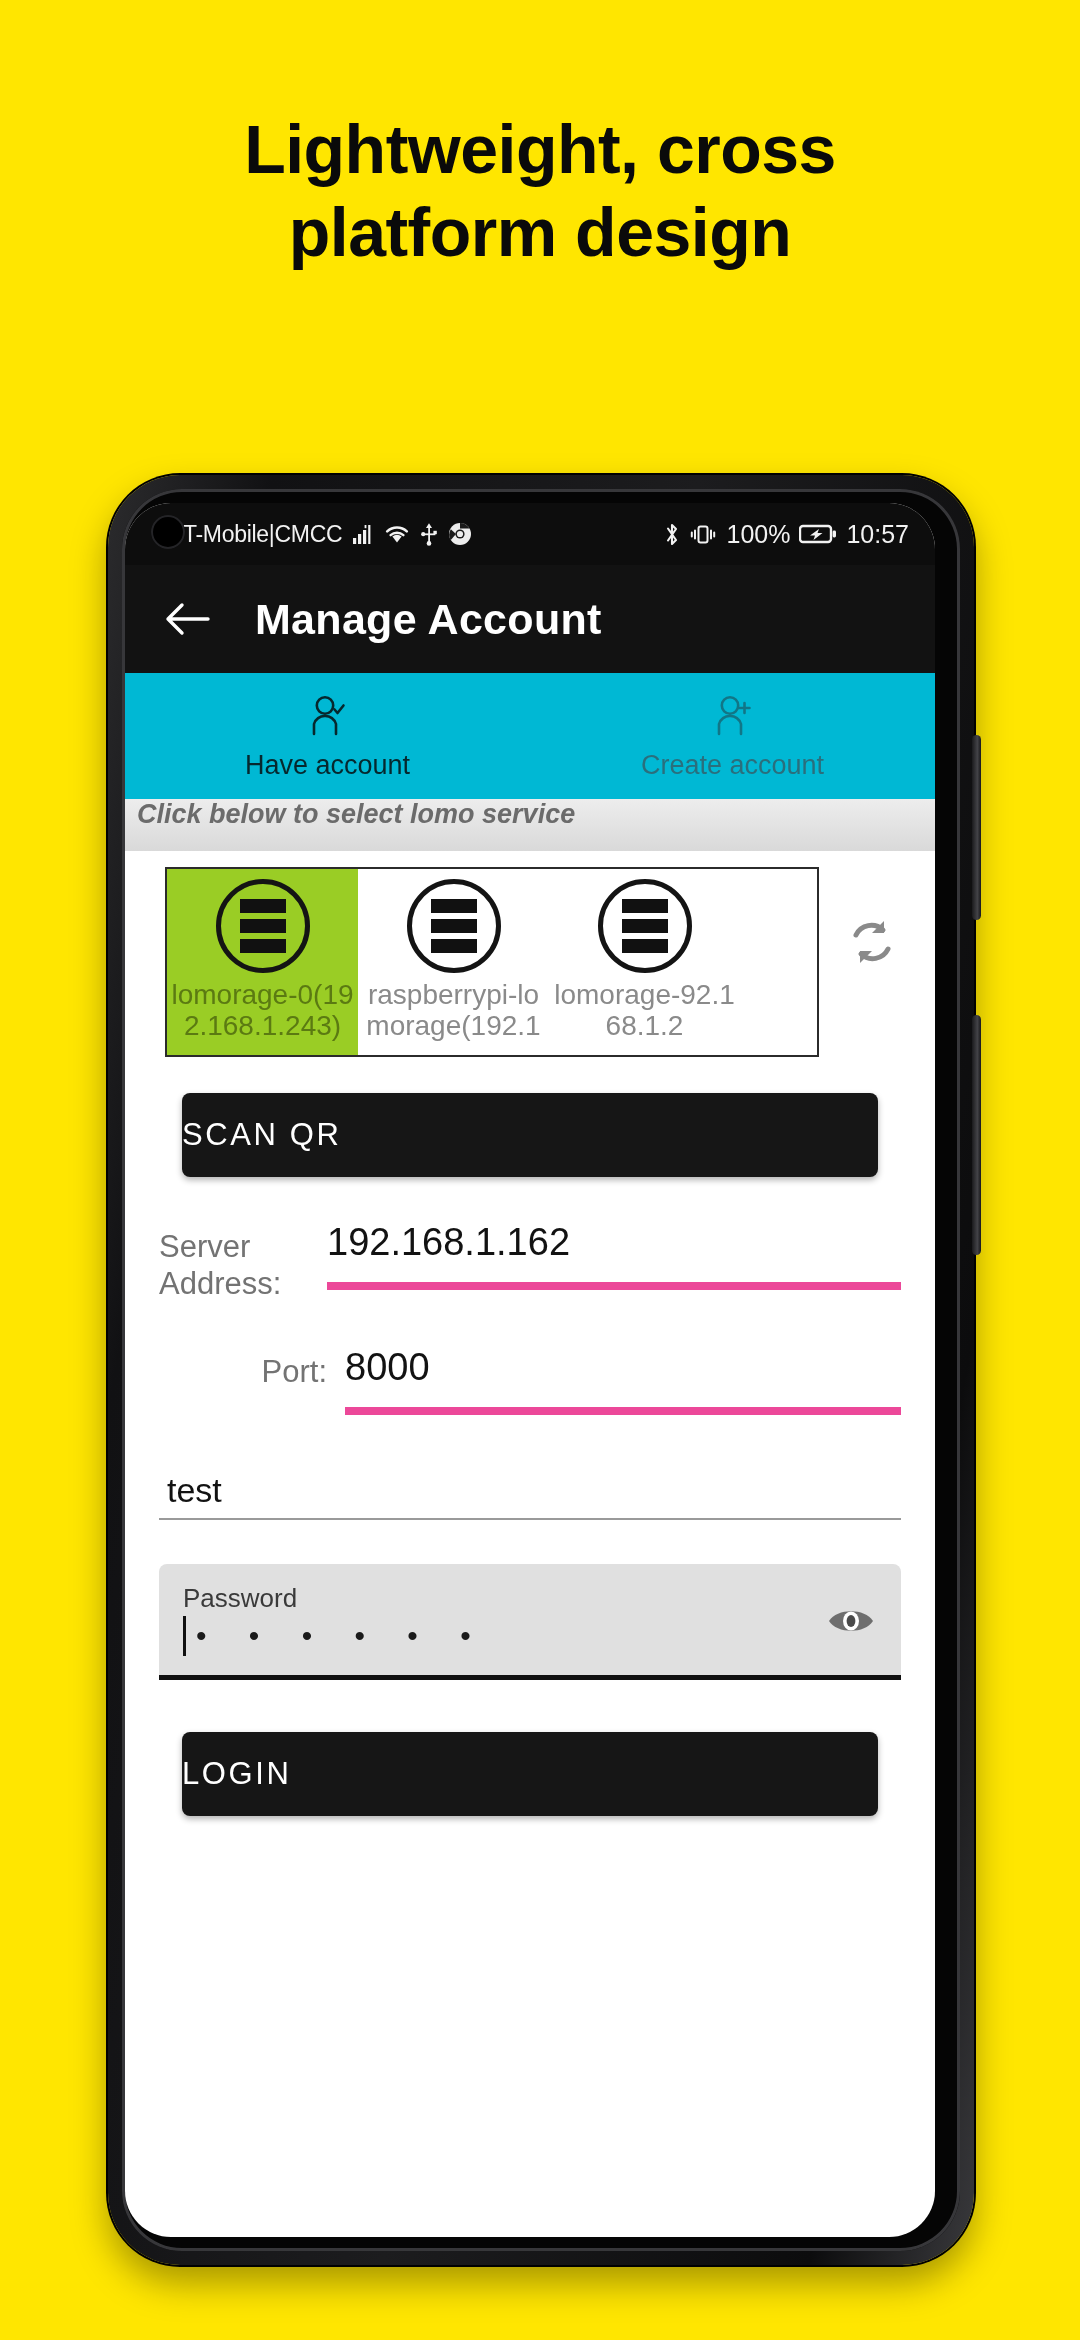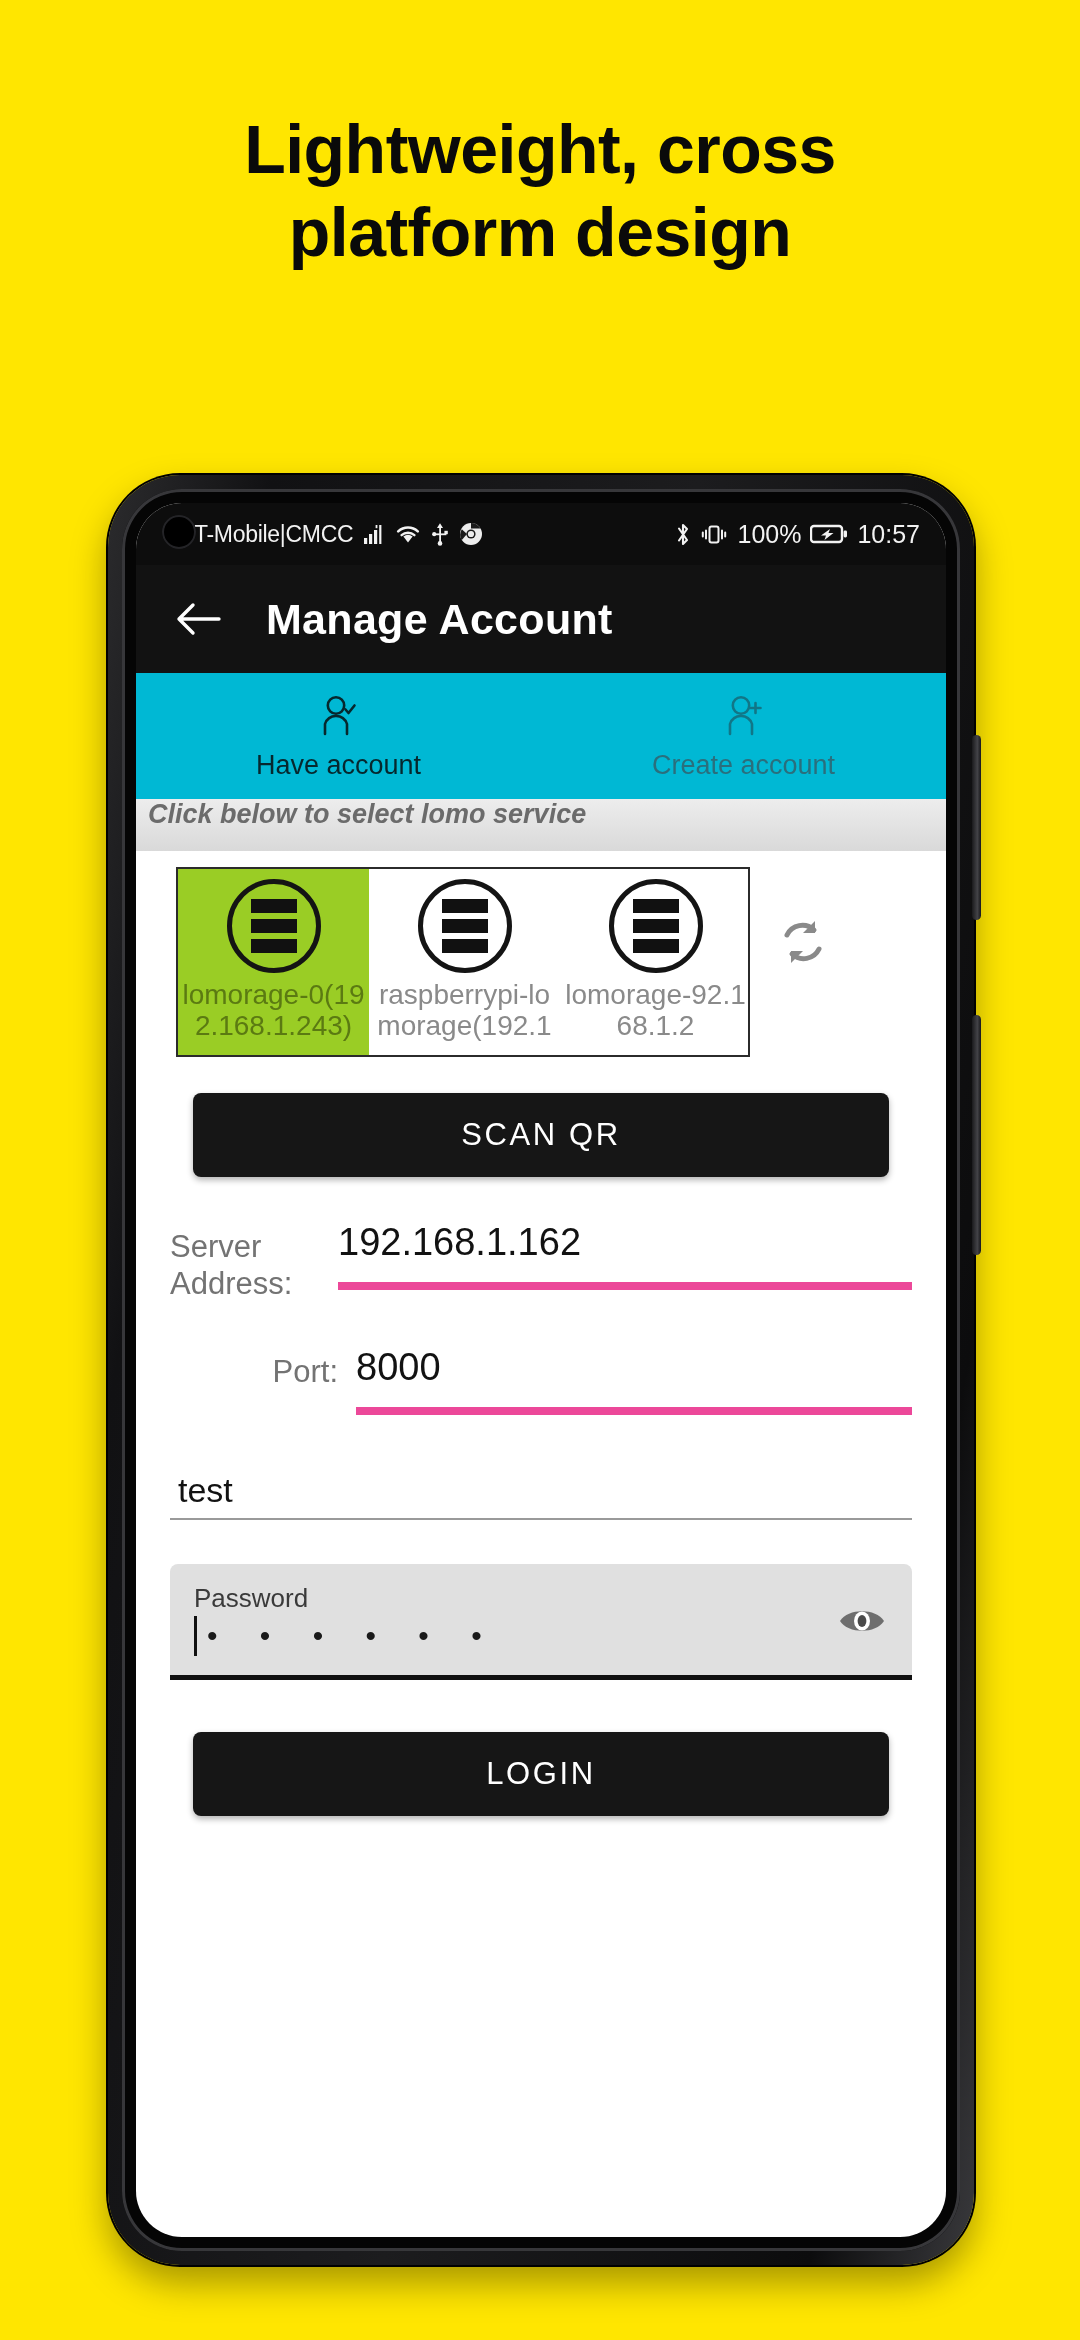--- a/index.html
+++ b/index.html
@@ -58,21 +58,21 @@
     width: 9px;
     border-radius: 5px;
     background: linear-gradient(90deg, #1a1a1c, #434347 60%, #17171a);
   }
   #volume-rocker { top: 260px; height: 185px; }
   #power-button  { top: 540px; height: 240px; }
 
   
   #screen {
     position: absolute;
-    left: 28px;
+    left: 17px;
     top: 28px;
     width: 810px;
     height: 1734px;
     border-radius: 46px;
     background: #ffffff;
     overflow: hidden;
   }
 
   
   #status-bar {
@@ -177,21 +177,21 @@
   
   #server-row {
     display: flex;
     align-items: flex-start;
     padding: 16px 0 0 40px;
     box-sizing: border-box;
   }
   #server-list {
     display: flex;
     border: 2px solid #2b2b2b;
-    width: 574px;
+    width: 654px;
     box-sizing: border-box;
     overflow: hidden;
     background: #fff;
   }
   .server-card {
     width: 191px;
     flex: 0 0 191px;
     padding: 10px 4px 12px 4px;
     box-sizing: border-box;
     display: flex;
@@ -243,21 +243,21 @@
     margin: 12px auto;
     width: 696px;
     height: 84px;
     background: #161616;
     border-radius: 8px;
     color: #ffffff;
     font-size: 31px;
     letter-spacing: 2.6px;
     display: flex;
     align-items: center;
-    justify-content: center;
+    justify-content: flex-start;
     box-shadow: 0 3px 6px rgba(0,0,0,0.3);
   }
   #scan-qr-button { margin-top: 36px; }
   #login-button { margin-top: 52px; }
 
   
   #form-area {
     padding: 0 34px;
     box-sizing: border-box;
   }

